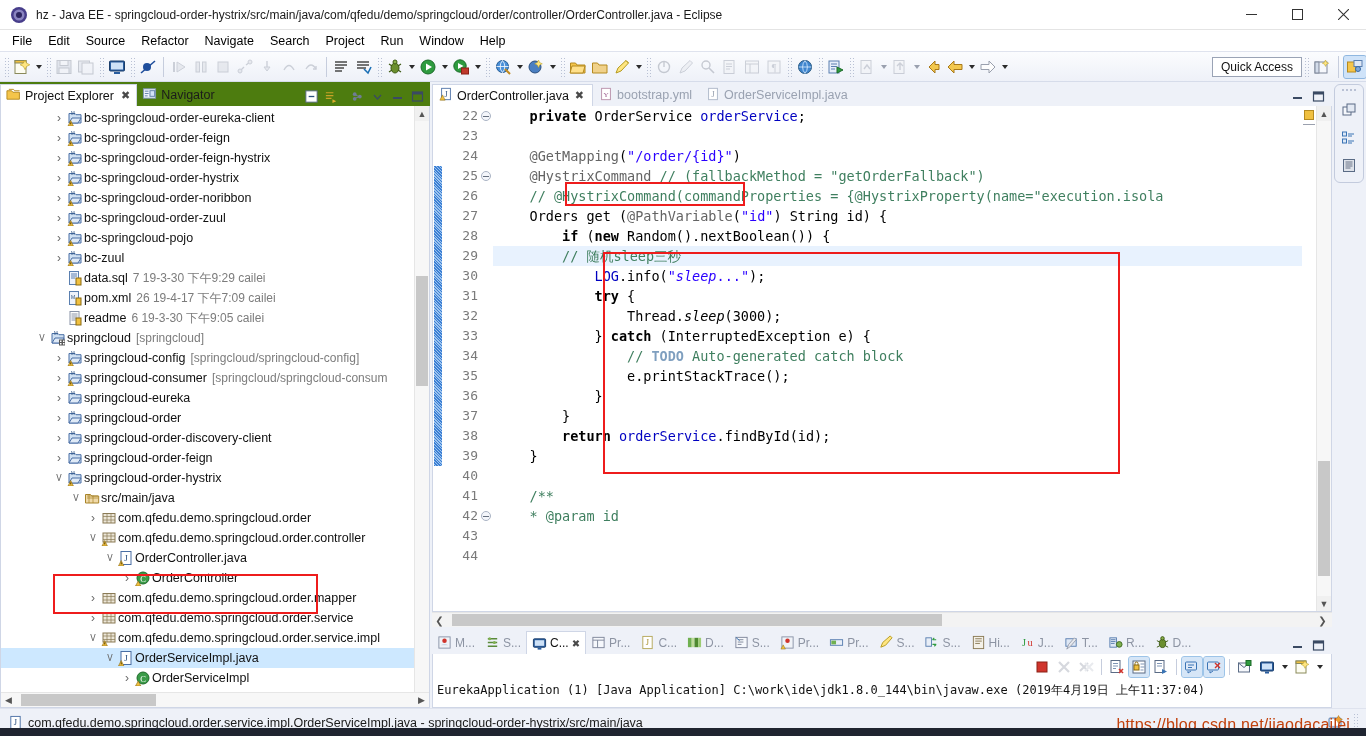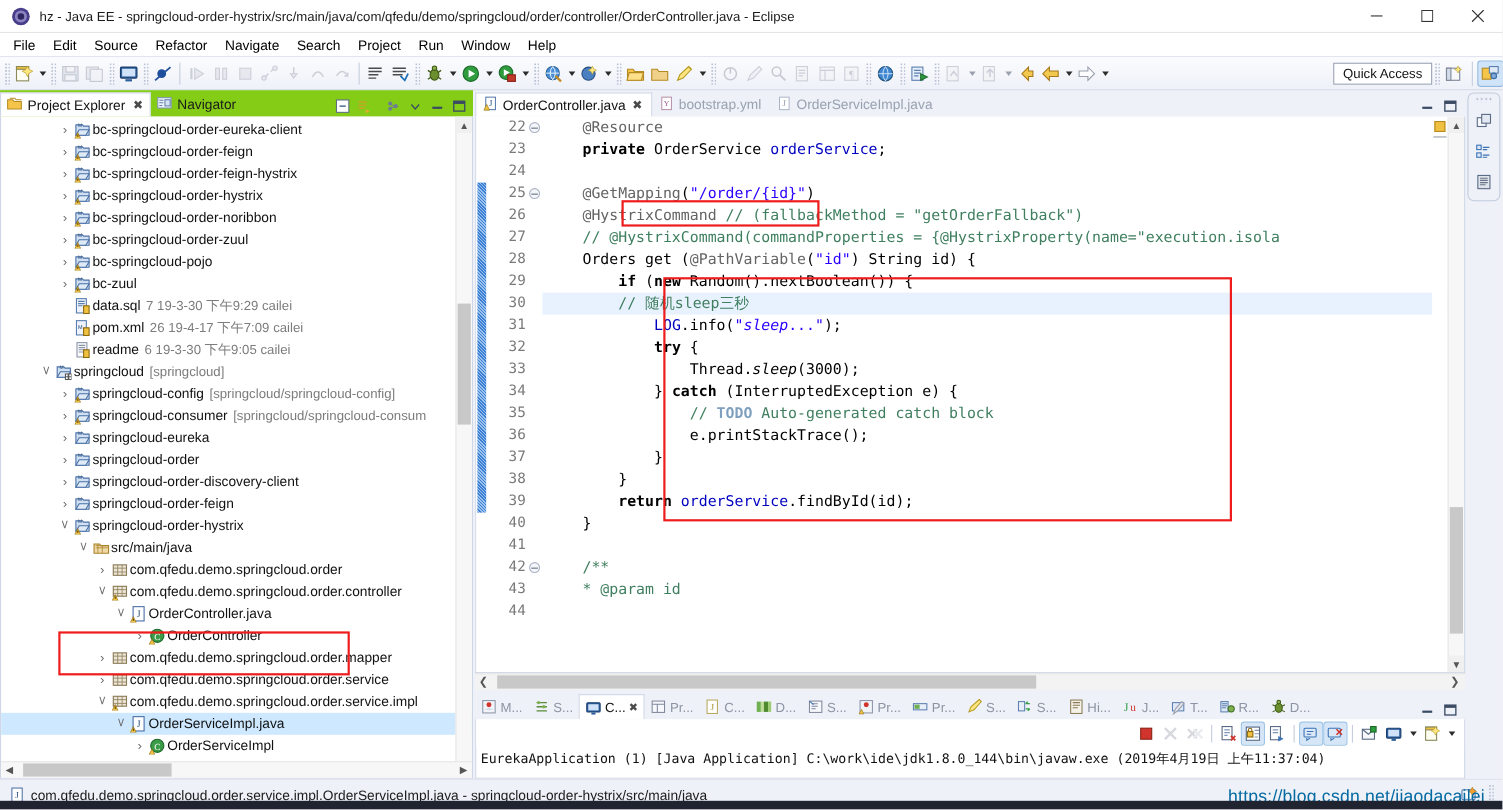--- a/index.html
+++ b/index.html
@@ -136,21 +136,21 @@
     flex: 0 0 430px;
     display: flex;
     flex-direction: column;
     min-height: 0;
   }
   .view-tabbar {
     height: 24px;
     flex: 0 0 24px;
     display: flex;
     align-items: flex-end;
-    background: #84cc16;
+    background: #4d7c0f;
     position: relative;
   }
   .vtab {
     display: flex; align-items: center;
     height: 22px;
     padding: 0 6px 0 5px;
     font-size: 12.5px;
     gap: 4px;
     color: #111;
     white-space: nowrap;
@@ -406,21 +406,21 @@
     border-top:1px solid #dfe3ee;
     position:relative;
   }
   .sb-icon { width:18px;height:18px;display:flex;align-items:center;justify-content:center;margin-right:4px; }
   .sb-text { font-size:12.5px; color:#1a1a1a; white-space:nowrap; }
   .sb-right { margin-left:auto; display:flex; align-items:center; gap:4px; padding-right:6px; }
   .watermark {
     position:absolute;
     right: 16px; bottom: 2px;
     font-size: 16px;
-    color: #0369a1;
+    color: #c2410c;
     font-family:"Liberation Sans", sans-serif;
     letter-spacing: 0.2px;
     pointer-events:none;
     margin-left:24px;
   }
   .taskbar-strip {
     position:absolute; left:0; right:0; bottom:0;
     height:8px; background:#1f2430;
   }
 
@@ -1274,21 +1274,20 @@
               <div class="gline">42<span class="fold"></span></div>
               <div class="gline">43</div>
               <div class="gline">44</div>
             </div>
           <div class="gutter-sep"></div>
           <div class="code" id="code">
 
             <div class="code-redbox" style="left:72px; top:76px; width:180px; height:24px;"></div>
 
             <div class="code-redbox" style="left:110px; top:146px; width:517px; height:222px;"></div>
-          <div class="cline"><span style="white-space:pre">    </span><span class="an">@Resource</span></div>
               <div class="cline"><span style="white-space:pre">    </span><span class="kw">private</span> OrderService <span class="fld">orderService</span>;</div>
               <div class="cline">&nbsp;</div>
               <div class="cline"><span style="white-space:pre">    </span><span class="an">@GetMapping</span>(<span class="st">"/order/{id}"</span>)</div>
               <div class="cline"><span style="white-space:pre">    </span><span class="an">@HystrixCommand</span> <span class="cm">// (fallbackMethod = "getOrderFallback")</span></div>
               <div class="cline"><span style="white-space:pre">    </span><span class="cm">// @HystrixCommand(commandProperties = {@HystrixProperty(name="execution.isola</span></div>
               <div class="cline"><span style="white-space:pre">    </span>Orders get (<span class="an">@PathVariable</span>(<span class="st">"id"</span>) String id) {</div>
               <div class="cline"><span style="white-space:pre">        </span><span class="kw">if</span> (<span class="kw">new</span> Random().nextBoolean()) {</div>
               <div class="cline hl"><span style="white-space:pre">        </span><span class="cm">// 随机sleep三秒</span></div>
               <div class="cline"><span style="white-space:pre">            </span><span class="fld">LOG</span>.info(<span class="st">"<span class="it">sleep</span>..."</span>);</div>
               <div class="cline"><span style="white-space:pre">            </span><span class="kw">try</span> {</div>

